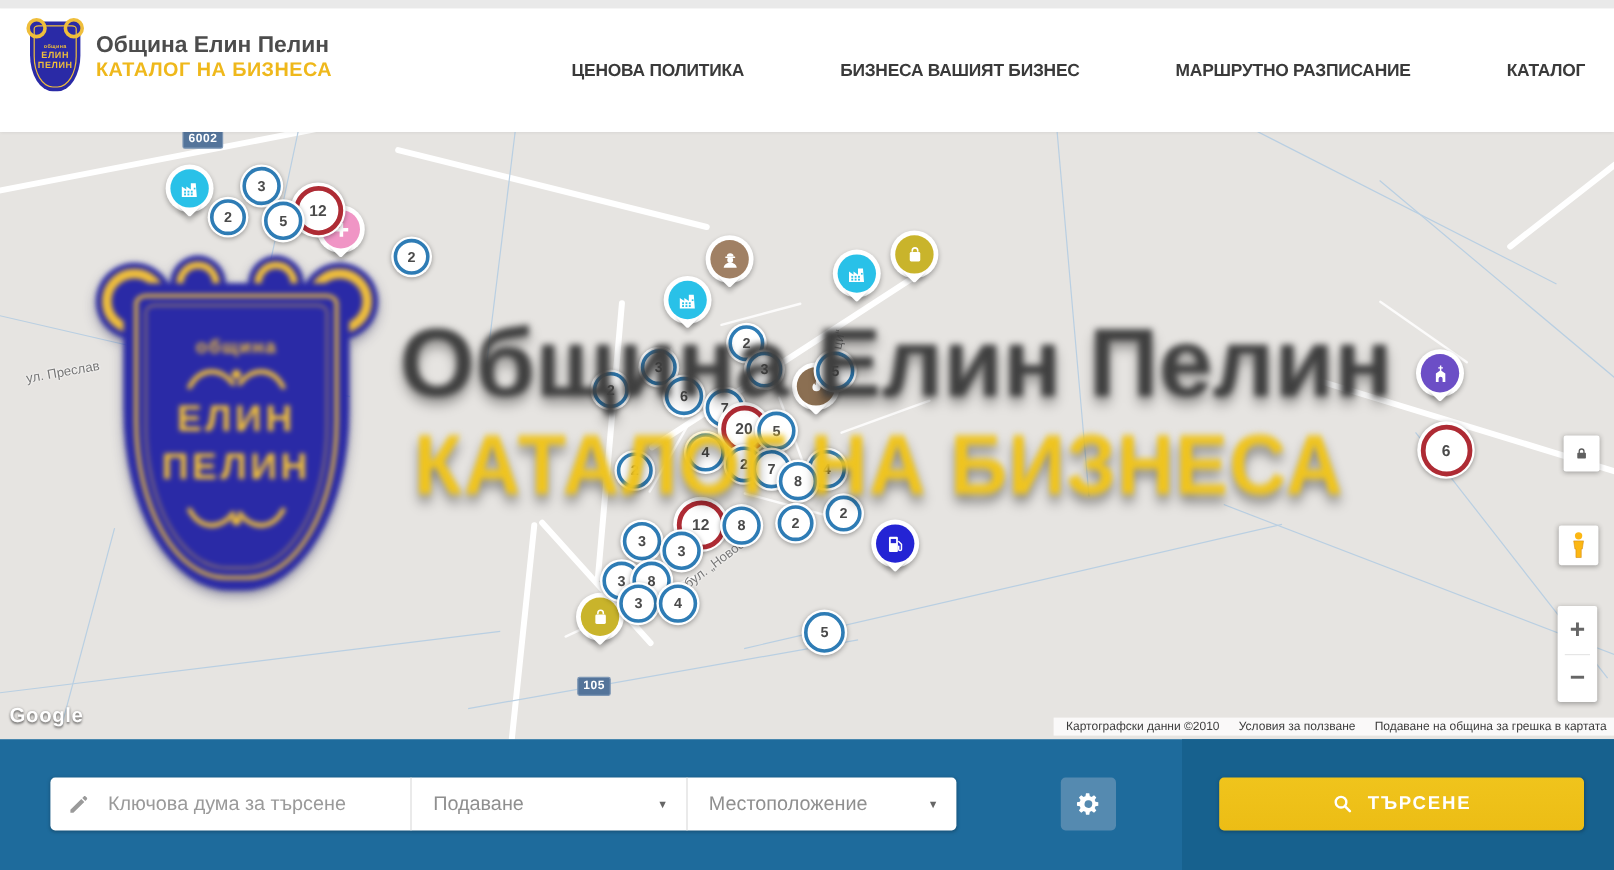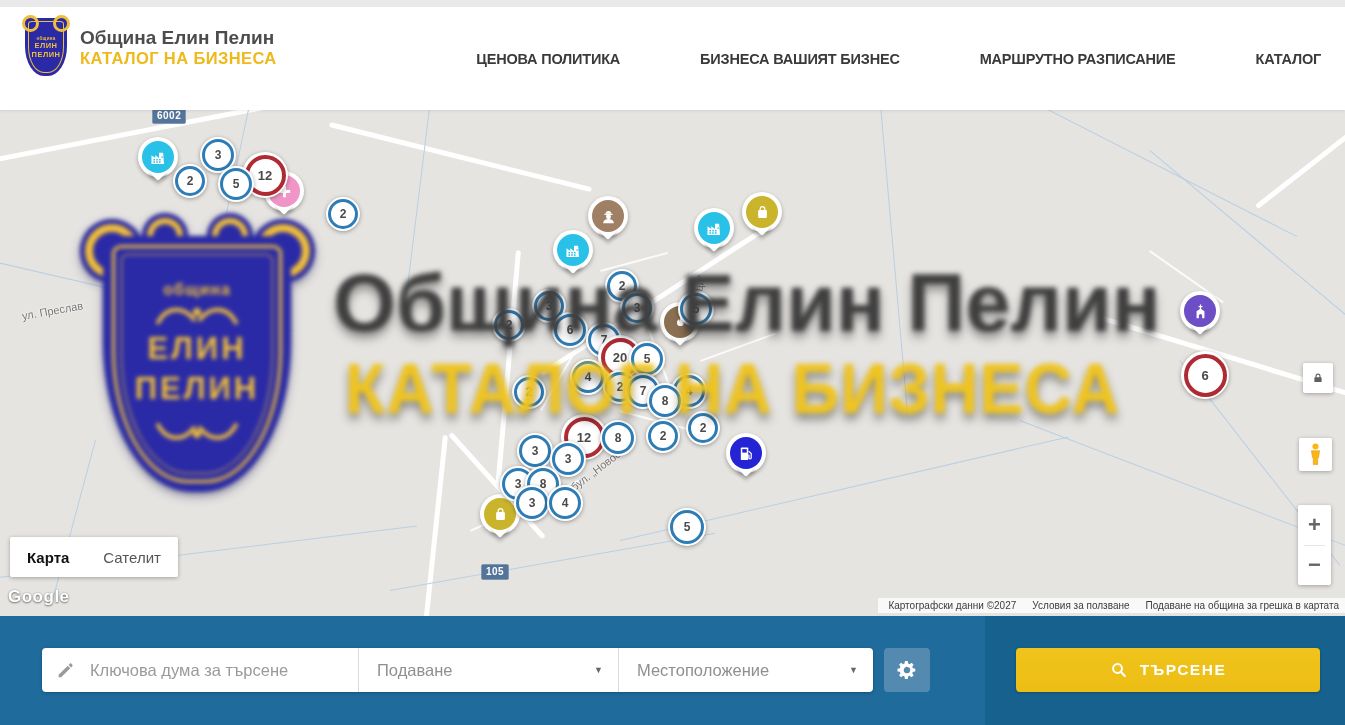--- a/index.html
+++ b/index.html
@@ -68,21 +68,21 @@
   .attribution a{color:#3c3c3c;text-decoration:none;cursor:pointer;}
   .sq-btn{position:absolute;z-index:8;background:#fff;border:none;box-shadow:0 1px 4px rgba(0,0,0,.3);border-radius:2px;display:flex;align-items:center;justify-content:center;cursor:pointer;}
   .lock-btn{left:1303px;top:253px;width:30px;height:30px;}
   .pegman-btn{left:1299px;top:328px;width:33px;height:33px;}
   .zoomctl{position:absolute;left:1298px;top:395px;width:33px;height:80px;background:#fff;z-index:8;box-shadow:0 1px 4px rgba(0,0,0,.3);border-radius:2px;display:flex;flex-direction:column;}
   .zbtn{flex:1;background:none;border:none;font-size:22px;font-weight:bold;color:#666;cursor:pointer;font-family:"Liberation Sans",sans-serif;line-height:1;}
   .zdiv{height:1px;background:#e6e6e6;margin:0 6px;}
 
   
   .searchbar{position:absolute;left:0;top:616px;width:1345px;height:109px;background:var(--bar-blue);z-index:21;}
-  .fields{position:absolute;left:42px;top:32px;height:44px;width:831px;background:#fff;border-radius:4px;display:flex;box-shadow:0 1px 3px rgba(0,0,0,.25);}
+  .fields{position:absolute;left:42px;top:32px;height:44px;width:755px;background:#fff;border-radius:4px;display:flex;box-shadow:0 1px 3px rgba(0,0,0,.25);}
   .field{position:relative;height:100%;box-sizing:border-box;}
   .field.keyword{width:316px;display:flex;align-items:center;}
   .pencil{position:absolute;left:14px;top:12px;}
   .field.keyword input{border:none;outline:none;width:250px;margin-left:46px;font-family:"Liberation Sans",sans-serif;font-size:16.5px;color:#444;background:transparent;}
   .field.keyword input::placeholder{color:#9a9a9a;}
   .field.select{display:flex;align-items:center;border-left:1px solid #dcdcdc;cursor:pointer;}
   .field.cat{width:260px;}
   .field.loc{width:255px;}
   .sel-label{margin-left:18px;font-size:16.5px;color:#8f8f8f;}
   .caret{position:absolute;right:15px;top:50%;transform:translateY(-50%);font-size:9px;color:#666;}
@@ -425,27 +425,23 @@
                 <path d="M4 4c6 11 17 11 24 2M56 4c-6 11-17 11-24 2" stroke="#EFBE3B" stroke-width="2.6" fill="none" stroke-linecap="round"></path>
                 <circle cx="30" cy="10" r="2.6" fill="#EFBE3B"></circle>
               </svg>
           </div>
         </div>
       </div>
     </div>
     <div class="wm-line1">Община Елин Пелин</div>
     <div class="wm-line2">КАТАЛОГ НА БИЗНЕСА</div>
 
-    <div class="maptype">
-      <button class="mt-btn active">Карта</button>
-      <button class="mt-btn">Сателит</button>
-    </div>
     <div class="google-logo">Google</div>
     <div class="attribution">
-      <span>Картографски данни ©2027</span>
+      <span>Картографски данни ©2010</span>
       <a>Условия за ползване</a>
       <a>Подаване на община за грешка в картата</a>
     </div>
     <button class="sq-btn lock-btn">
       <svg viewBox="0 0 24 24" width="16" height="16">
           <path fill="#5f5f5f" d="M8.2 11V9.2a3.8 3.8 0 0 1 7.6 0V11h.7c.5 0 .9.4.9.9v5.2c0 .5-.4.9-.9.9H7.5a.9.9 0 0 1-.9-.9v-5.2c0-.5.4-.9.9-.9h.7zm1.7 0h4.2V9.2a2.1 2.1 0 0 0-4.2 0V11z"></path>
         </svg>
     </button>
     <button class="sq-btn pegman-btn">
       <svg viewBox="0 0 20 30" width="17" height="26">

